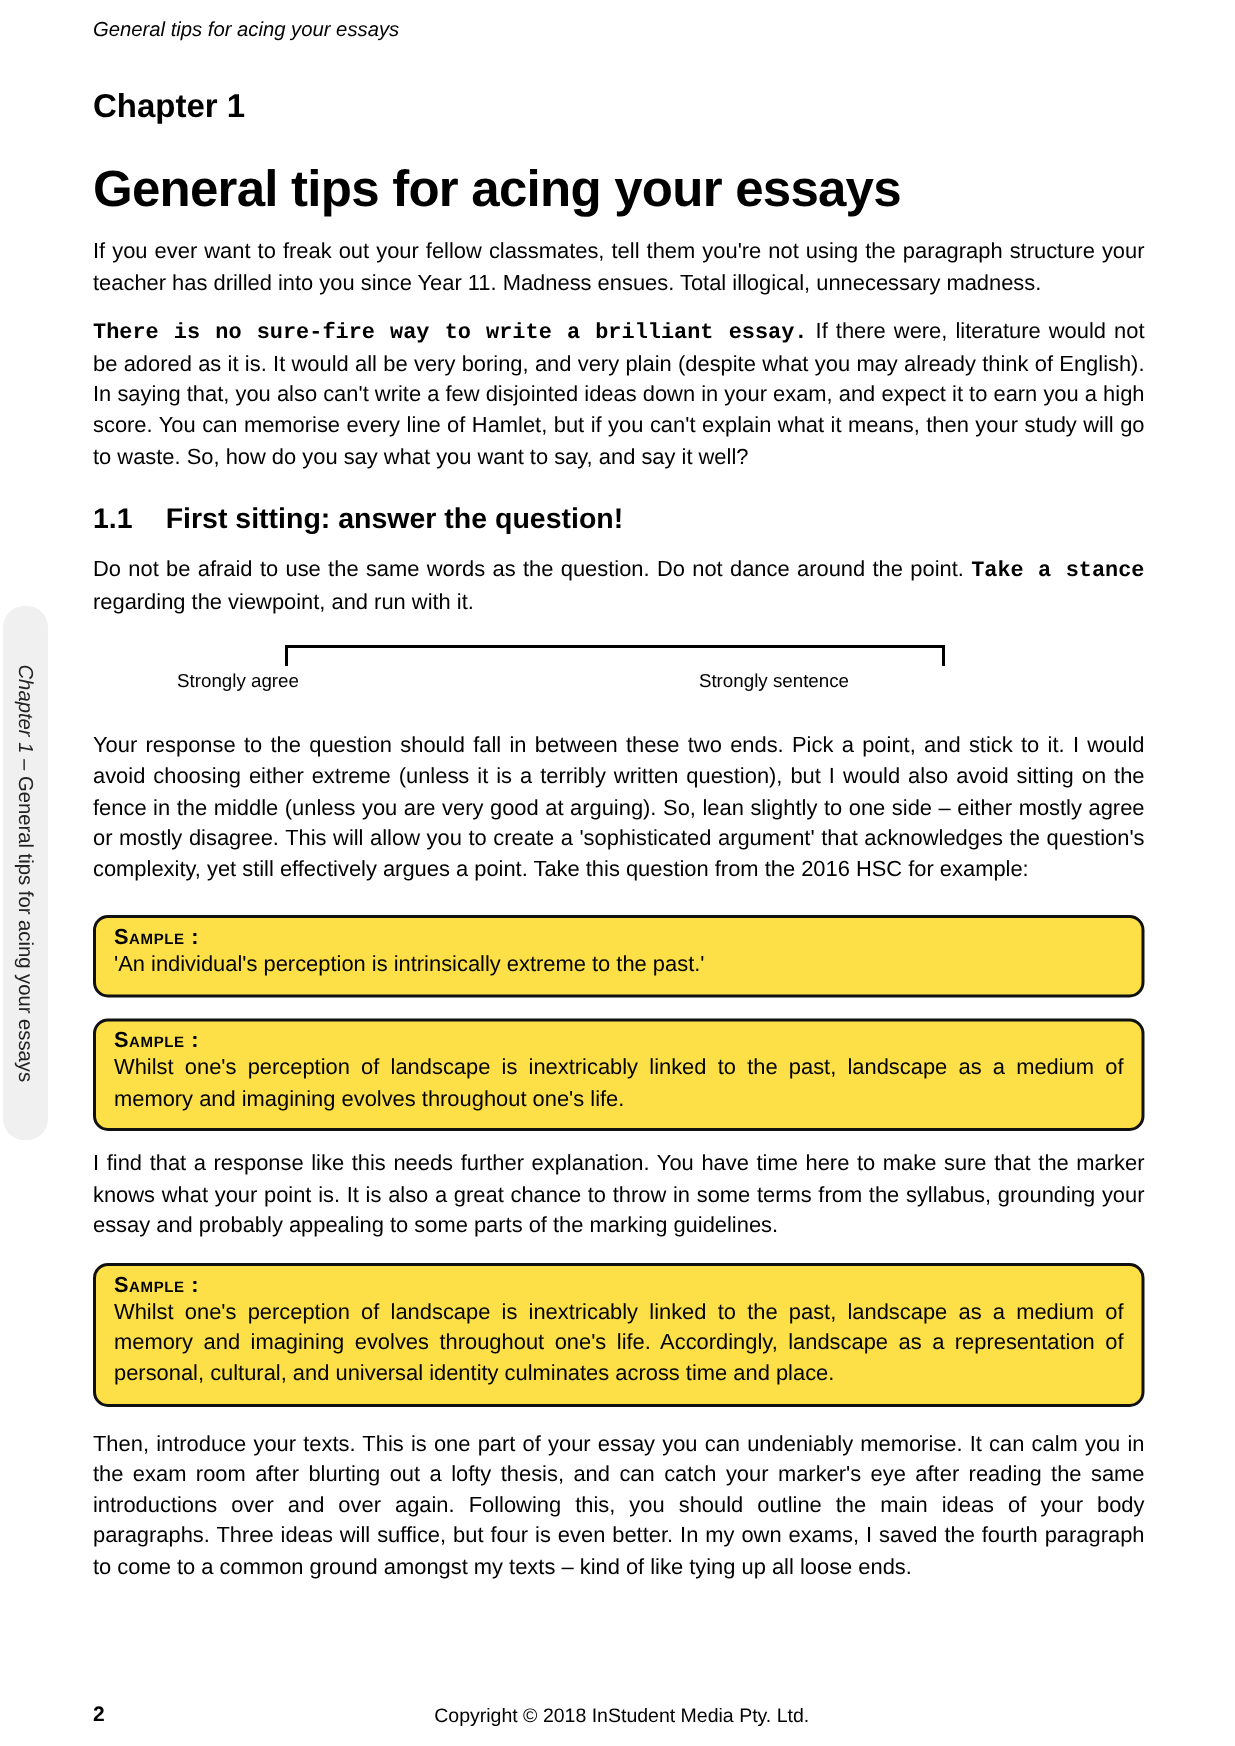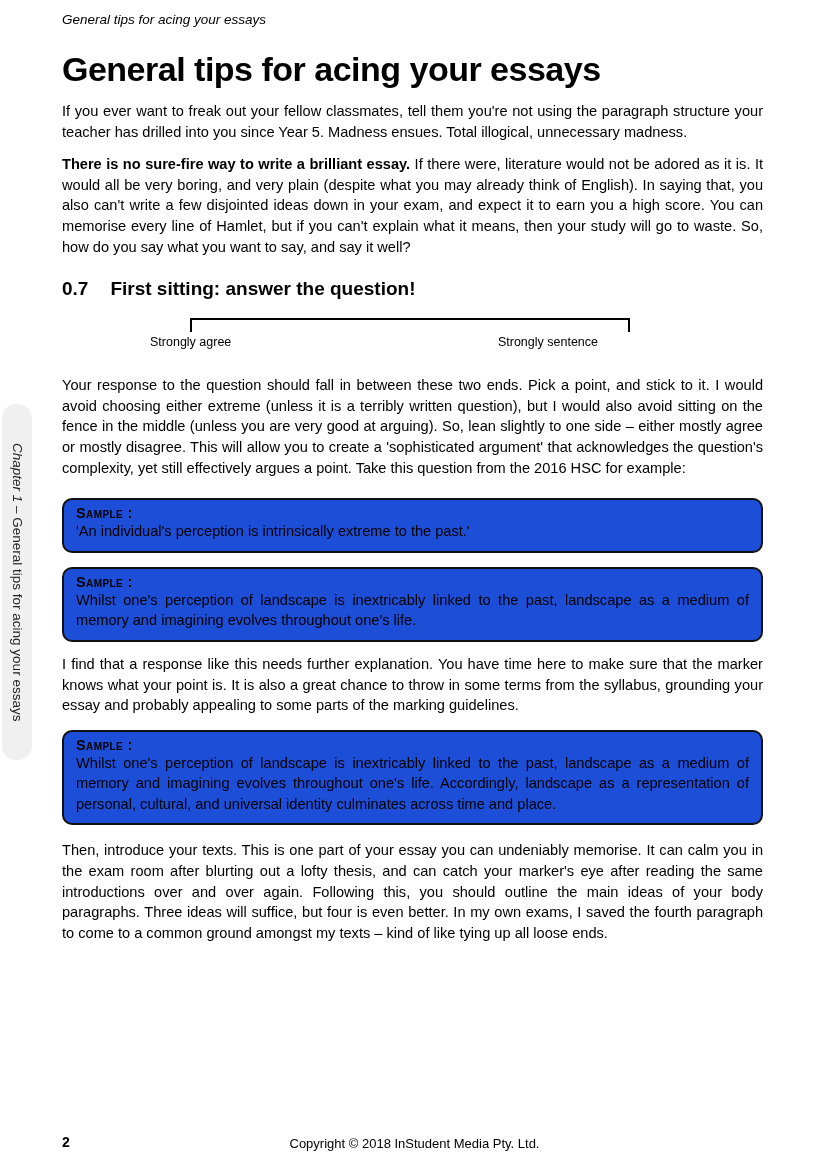--- a/index.html
+++ b/index.html
@@ -57,53 +57,53 @@
   .intro-line {
     margin-top: 21px;
     font-size: 14.6px;
   }
   .body-par {
     font-size: 14.6px;
     line-height: 20.6px;
     text-align: justify;
     margin-top: 12px;
   }
-  .body-par .b { font-weight: bold; }
+  .body-par .b { font-weight: bold; font-family: Liberation Mono, monospace; }
   .body-par .i { }
   .section-heading {
     margin-top: 21px;
     font-size: 19px;
     font-weight: bold;
   }
   .section-heading .num { margin-right: 22px; }
   .scale {
     margin-top: 18px;
     margin-bottom: 26px;
   }
   .scale-bracket {
     margin-left: 128px;
     width: 440px;
     height: 14px;
     border-top: 2.5px solid #000;
     border-left: 2.5px solid #000;
     border-right: 2.5px solid #000;
   }
   .scale-labels {
-    margin-left: 88px;
+    margin-left: 56px;
     width: 448px;
     display: flex;
     justify-content: space-between;
     font-size: 12.5px;
     margin-top: 3px;
   }
   .sample-box {
     margin-top: 14px;
     border: 2px solid #111;
     border-radius: 10px;
-    background: #1d4ed8;
+    background: #fde047;
     padding: 5px 12px 9px 12px;
   }
   .sample-label {
     font-weight: bold;
     font-variant: small-caps;
     font-size: 14.5px;
     letter-spacing: 0.4px;
   }
   .sample-text {
     font-size: 14.6px;
@@ -135,31 +135,33 @@
 <div class="page">
 
   <div class="sidebar-tab">
     <span class="vtext"><span class="ital">Chapter 1 – </span><span> General tips for acing your essays</span></span>
   </div>
 
   <div class="content">
 
     <div class="running-header">General tips for acing your essays</div>
 
+    <div class="chapter-label">Chapter 1</div>
 
     <div class="page-title">General tips for acing your essays</div>
 
 
-    <p class="body-par"><span>If you ever want to freak out your fellow classmates, tell them you're not using the paragraph structure your teacher has drilled into you since Year 5. Madness ensues. Total illogical, unnecessary madness.</span></p>
+    <p class="body-par"><span>If you ever want to freak out your fellow classmates, tell them you're not using the paragraph structure your teacher has drilled into you since Year 11. Madness ensues. Total illogical, unnecessary madness.</span></p>
 
     <p class="body-par"><span class="b">There is no sure-fire way to write a brilliant essay.</span><span> If there were, literature would not be adored as it is. It would all be very boring, and very plain (despite what you may already think of English). In saying that, you also can't write a few disjointed ideas down in your exam, and expect it to earn you a high score. You can memorise every line of Hamlet, but if you can't explain what it means, then your study will go to waste. So, how do you say what you want to say, and say it well?</span></p>
 
 
-    <div class="section-heading"><span class="num">0.7</span><span>First sitting: answer the question!</span></div>
+    <div class="section-heading"><span class="num">1.1</span><span>First sitting: answer the question!</span></div>
 
+    <p class="body-par"><span>Do not be afraid to use the same words as the question. Do not dance around the point. </span><span class="b">Take a stance</span><span> regarding the viewpoint, and run with it.</span></p>
 
     <div class="scale">
       <div class="scale-bracket"></div>
       <div class="scale-labels">
         <span>Strongly agree</span>
         <span>Strongly sentence</span>
       </div>
     </div>
 
     <p class="body-par"><span>Your response to the question should fall in between these two ends. Pick a point, and stick to it. I would avoid choosing either extreme (unless it is a terribly written question), but I would also avoid sitting on the fence in the middle (unless you are very good at arguing). So, lean slightly to one side – either </span><span class="i">mostly</span><span> agree or </span><span class="i">mostly</span><span> disagree. This will allow you to create a 'sophisticated argument' that acknowledges the question's complexity, yet still effectively argues a point. Take this question from the 2016 HSC for example:</span></p>

